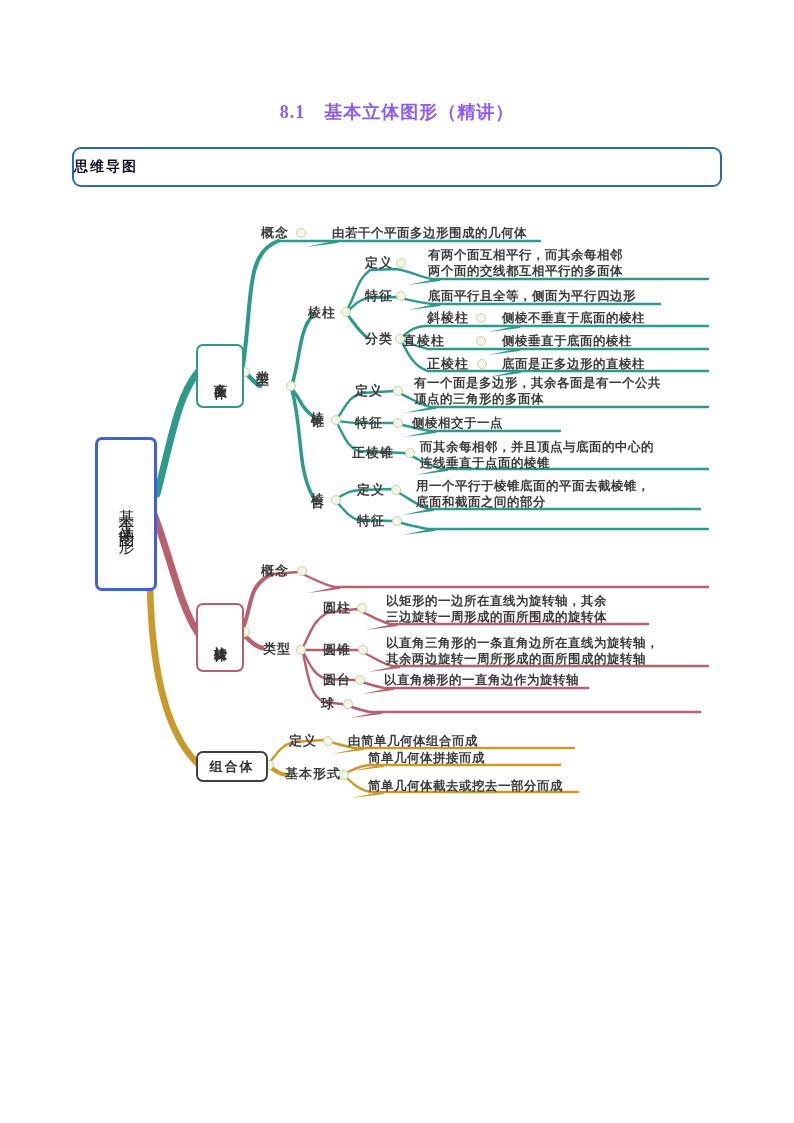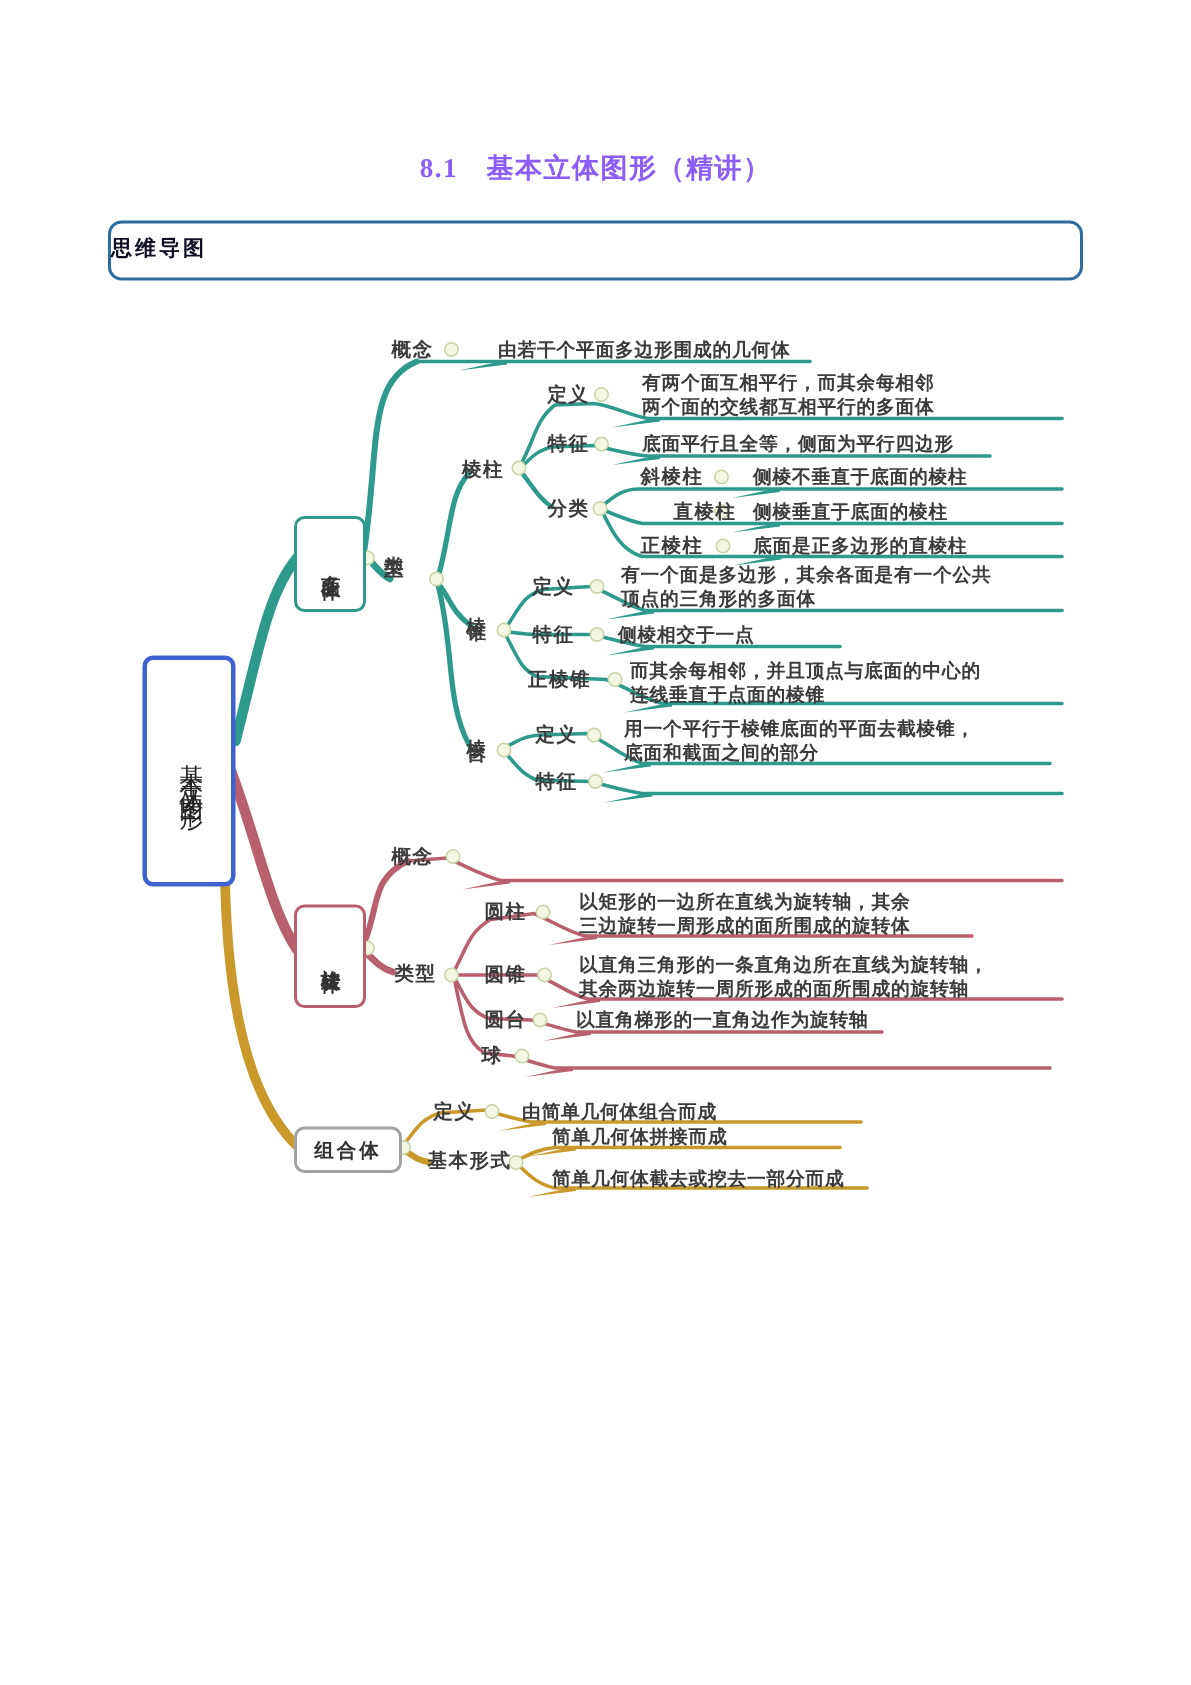--- a/index.html
+++ b/index.html
@@ -15,21 +15,21 @@
   svg.wire{position:absolute;left:0;top:0;width:794px;height:1123px;}
   .nbox{position:absolute;background:#fff;display:flex;align-items:center;justify-content:center;
         font-weight:bold;color:#333;}
   .root-box{left:95px;top:437px;width:56px;height:148px;border:3.5px solid #3e63d0;border-radius:7px;
         font:500 16px "Liberation Serif",serif;color:#222;
         writing-mode:vertical-rl;text-orientation:upright;letter-spacing:6px;}
   .poly-box{left:196px;top:344px;width:44px;height:60px;border:2px solid #2e9a8c;border-radius:7px;
         font-size:13px;writing-mode:vertical-rl;text-orientation:upright;letter-spacing:2px;}
   .rev-box{left:196px;top:603px;width:44px;height:65px;border:2px solid #b9606f;border-radius:7px;
         font-size:13px;writing-mode:vertical-rl;text-orientation:upright;letter-spacing:2px;}
-  .comp-box{left:196px;top:751px;width:68px;height:27px;border:2px solid #a3a3a3;border-radius:7px;
+  .comp-box{left:196px;top:751px;width:68px;height:27px;border:2px solid #404040;border-radius:7px;
         font-size:13px;letter-spacing:2px;}
   .lbl{position:absolute;font:bold 13px/16px "Liberation Sans",sans-serif;color:#3c3c3c;
        letter-spacing:1px;white-space:nowrap;}
   .vlbl{position:absolute;font:bold 13px "Liberation Sans",sans-serif;color:#3c3c3c;
        writing-mode:vertical-rl;text-orientation:upright;letter-spacing:2px;}
   .txt{position:absolute;font:bold 12.5px/16px "Liberation Sans",sans-serif;color:#3c3c3c;
        letter-spacing:0.5px;white-space:pre-line;}
 </style>
 </head>
 <body>
@@ -152,21 +152,21 @@
 
   <div class="lbl" style="left:308px;top:305px">棱柱</div>
   <div class="lbl" style="left:365px;top:255px">定义</div>
   <div class="txt" style="left:428px;top:247px">有两个面互相平行，而其余每相邻
 两个面的交线都互相平行的多面体</div>
   <div class="lbl" style="left:365px;top:288px">特征</div>
   <div class="txt" style="left:428px;top:288px">底面平行且全等，侧面为平行四边形</div>
   <div class="lbl" style="left:365px;top:331px">分类</div>
   <div class="lbl" style="left:427px;top:310px">斜棱柱</div>
   <div class="txt" style="left:502px;top:310px">侧棱不垂直于底面的棱柱</div>
-  <div class="lbl" style="left:449px;top:333px">直棱柱</div>
+  <div class="lbl" style="left:403px;top:333px">直棱柱</div>
   <div class="txt" style="left:502px;top:333px">侧棱垂直于底面的棱柱</div>
   <div class="lbl" style="left:427px;top:356px">正棱柱</div>
   <div class="txt" style="left:502px;top:356px">底面是正多边形的直棱柱</div>
 
   <div class="vlbl" style="left:308px;top:401px">棱锥</div>
   <div class="lbl" style="left:355px;top:383px">定义</div>
   <div class="txt" style="left:414px;top:375px">有一个面是多边形，其余各面是有一个公共
 顶点的三角形的多面体</div>
   <div class="lbl" style="left:355px;top:415px">特征</div>
   <div class="txt" style="left:412px;top:415px">侧棱相交于一点</div>

